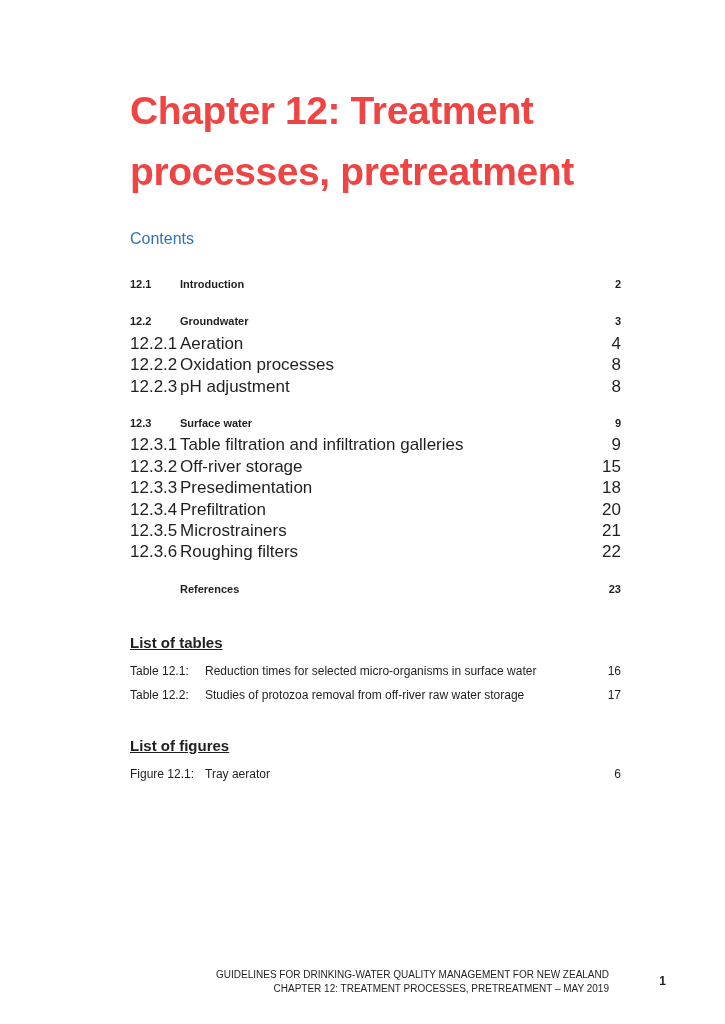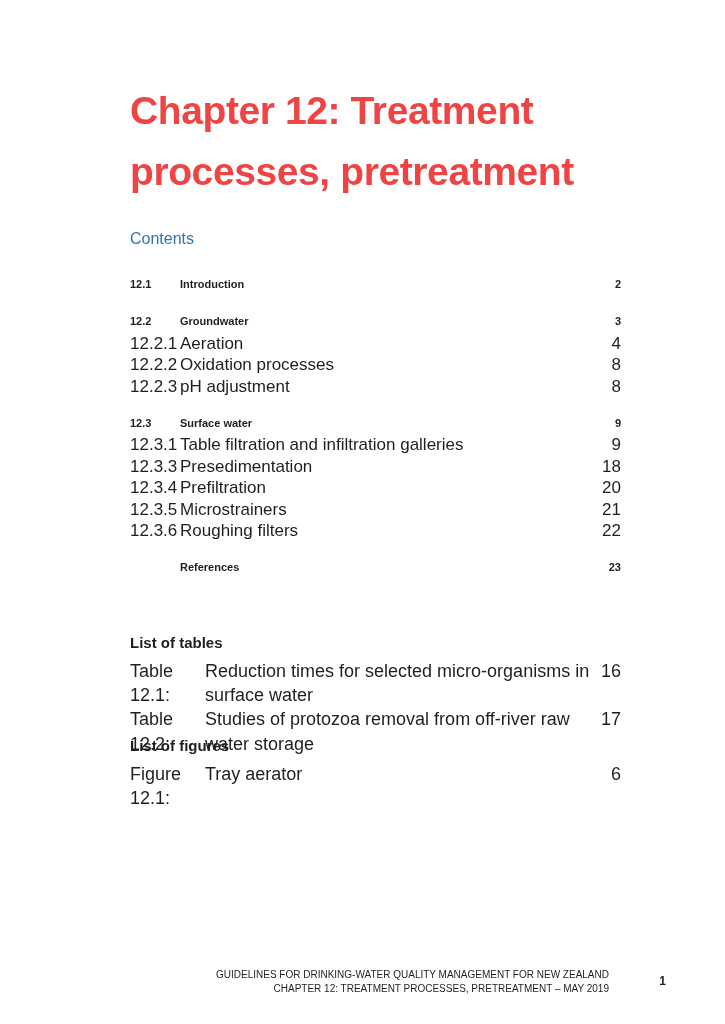--- a/index.html
+++ b/index.html
@@ -58,26 +58,27 @@
     right: 104px;
   }
   .sub-list.tables { top: 634px; }
   .sub-list.figures { top: 737px; }
   .sub-heading {
     margin: 0 0 7px 0;
     font-size: 15px;
     line-height: 18px;
     font-weight: 700;
     color: #1f1f1f;
+    text-decoration: underline;
   }
   .sub-row {
     display: flex;
     align-items: baseline;
     line-height: 24.2px;
-    font-size: 18px;
+    font-size: 12px;
     justify-content: center;
   }
   .sub-label { width: 75px; flex: 0 0 75px; }
   .sub-title { flex: 1 1 auto; }
   .sub-page { flex: 0 0 auto; text-align: right; }
   .footer {
     position: absolute;
     right: 116px;
     top: 968px;
     text-align: right;
@@ -137,20 +138,25 @@
 
     <div class="toc-row bold gap">
       <span class="toc-num">12.3</span>
       <span class="toc-label">Surface water</span>
       <span class="toc-page">9</span>
     </div>
     <div class="toc-row">
       <span class="toc-num">12.3.1</span>
       <span class="toc-label">Table filtration and infiltration galleries</span>
       <span class="toc-page">9</span>
+    </div>
+    <div class="toc-row">
+      <span class="toc-num">12.3.2</span>
+      <span class="toc-label">Off-river storage</span>
+      <span class="toc-page">15</span>
     </div>
     <div class="toc-row">
       <span class="toc-num">12.3.3</span>
       <span class="toc-label">Presedimentation</span>
       <span class="toc-page">18</span>
     </div>
     <div class="toc-row">
       <span class="toc-num">12.3.4</span>
       <span class="toc-label">Prefiltration</span>
       <span class="toc-page">20</span>

